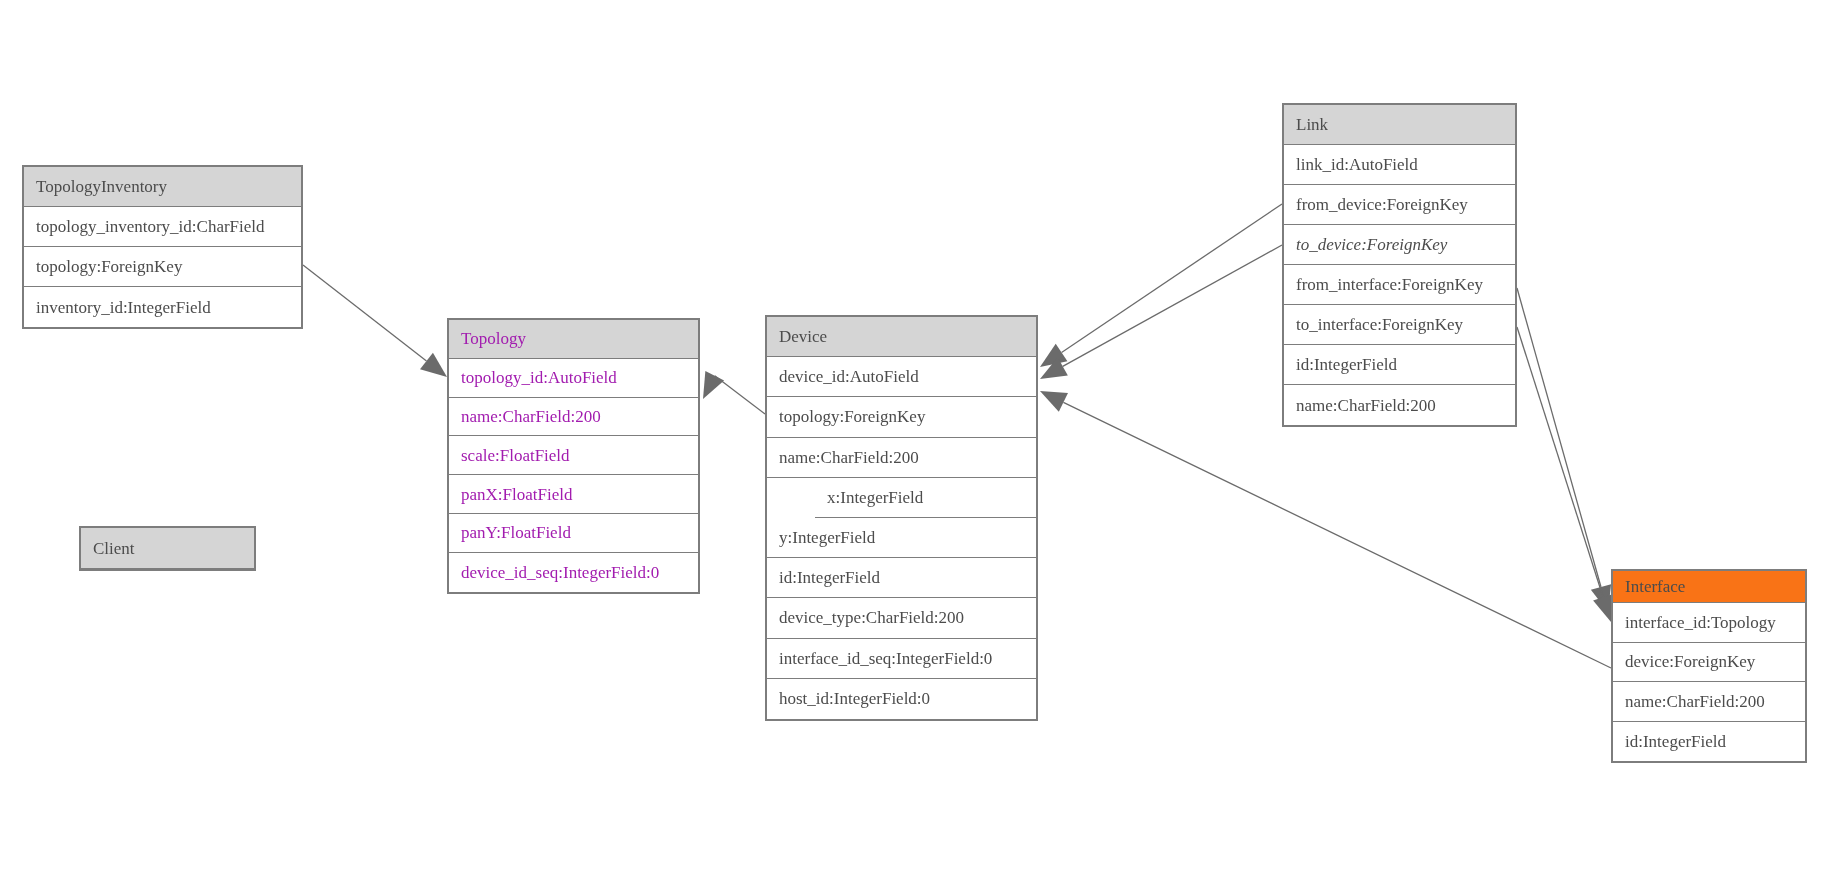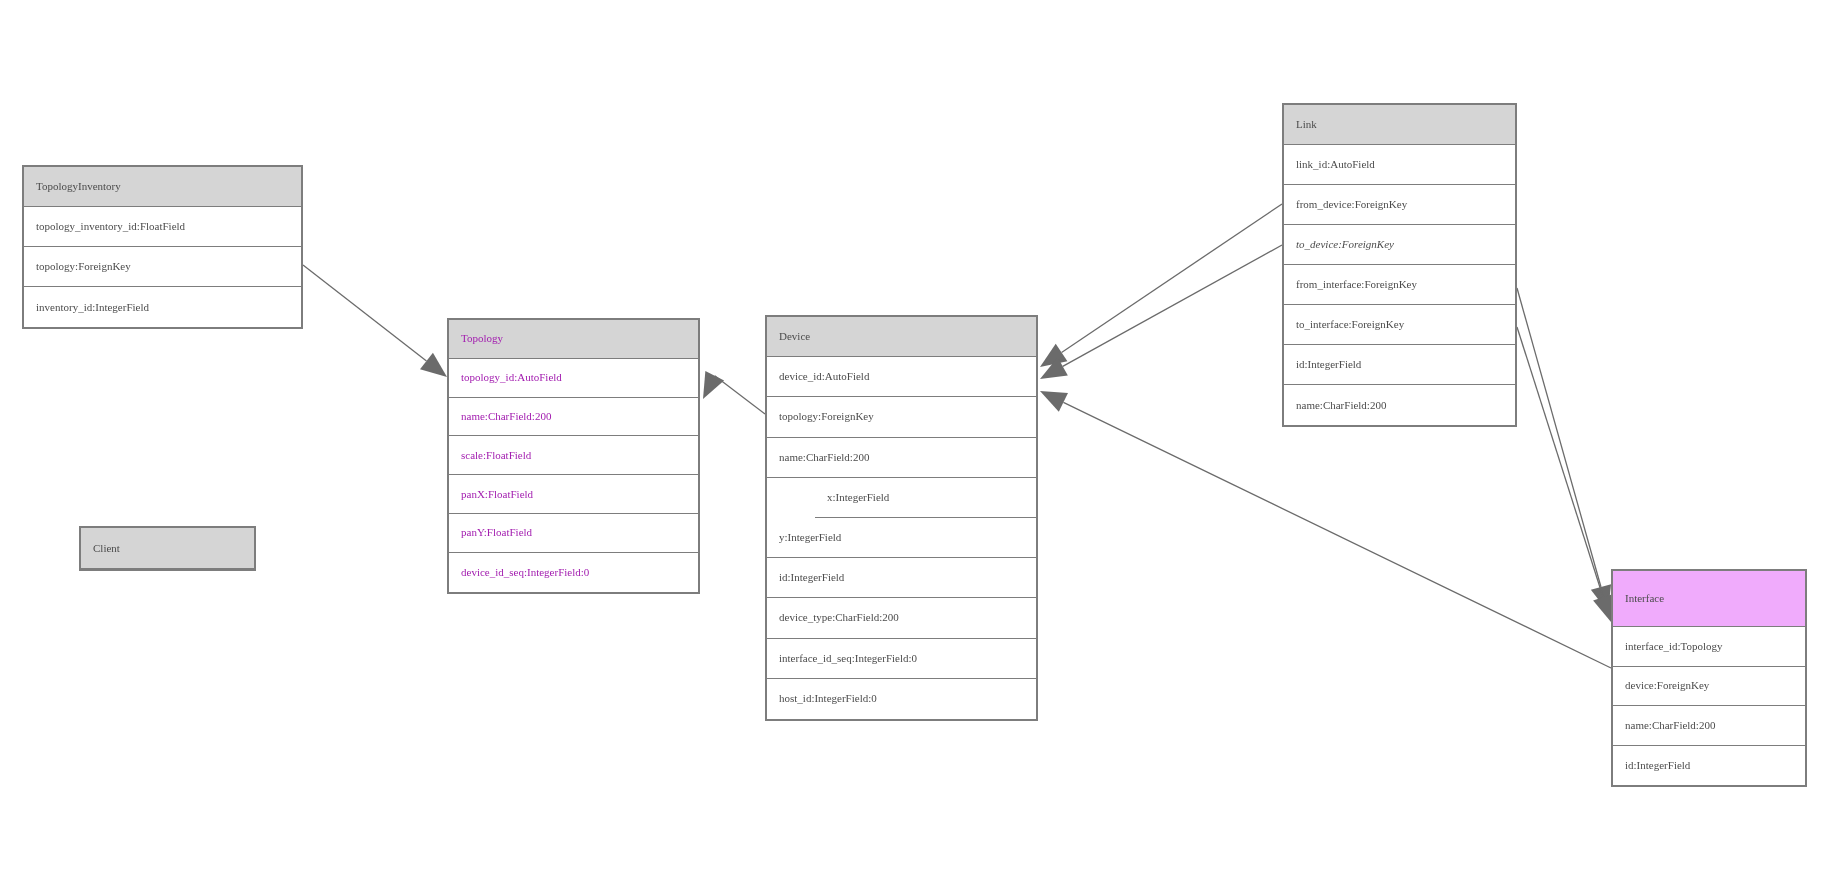--- a/index.html
+++ b/index.html
@@ -22,21 +22,21 @@
     width: 1824px;
     height: 874px;
     pointer-events: none;
   }
   .table-node {
     position: absolute;
     border: 2px solid #f97316;
     background: #ffffff;
     box-sizing: border-box;
     color: #4c4c4c;
-    font-size: 11px;
+    font-size: 17px;
     line-height: 1;
   }
   .table-header {
     background: #d5d5d5;
     border-bottom: 1px solid #7d7d7d;
     box-sizing: border-box;
     display: flex;
     align-items: center;
     padding-left: 12px;
     white-space: nowrap;
@@ -70,21 +70,21 @@
       <line x1="1517" y1="288" x2="1600.9695647386918" y2="586.9685601685289" stroke="#6b6b6b" stroke-width="1.3"></line>
       <polygon points="1608,612 1590.860714037521,589.8077744086727 1611.0784154398627,584.1293459283852" fill="#6b6b6b"></polygon>
       <line x1="1517" y1="327" x2="1603.1063071433969" y2="597.2272405032137" stroke="#6b6b6b" stroke-width="1.3"></line>
       <polygon points="1611,622 1593.101923500464,600.4150780029958 1613.1106907863298,594.0394030034316" fill="#6b6b6b"></polygon>
       <line x1="1611" y1="668" x2="1063.3927294887521" y2="402.34813672221424" stroke="#6b6b6b" stroke-width="1.3"></line>
       <polygon points="1040,391 1067.9756308573387,392.9010728902182 1058.8098281201655,411.7952005542103" fill="#6b6b6b"></polygon>
     </svg>
 
 <div class="table-node" style="left: 22px; top: 165px; width: 281px; border-color: rgb(125, 125, 125); color: rgb(76, 76, 76);">
     <div class="table-header" style="height: 40px; background: rgb(213, 213, 213);">TopologyInventory</div>
-  <div class="table-row" style="height: 40px;">topology_inventory_id:FloatField</div>
+  <div class="table-row" style="height: 40px;">topology_inventory_id:CharField</div>
       <div class="table-row" style="height: 40px;">topology:ForeignKey</div>
       <div class="table-row" style="height: 40px;">inventory_id:IntegerField</div>
     </div>
     <div class="table-node" style="left: 79px; top: 526px; width: 177px; border-color: rgb(125, 125, 125); color: rgb(76, 76, 76);">
     <div class="table-header" style="height: 41px; background: rgb(213, 213, 213);">Client</div>
     </div>
     <div class="table-node" style="left: 447px; top: 318px; width: 253px; border-color: rgb(125, 125, 125); color: #a21caf;">
     <div class="table-header" style="height: 38.8px; background: rgb(213, 213, 213);">Topology</div>
   <div class="table-row" style="height: 38.8px;">topology_id:AutoField</div>
       <div class="table-row" style="height: 38.8px;">name:CharField:200</div>
@@ -109,19 +109,19 @@
     <div class="table-header" style="height: 40px; background: rgb(213, 213, 213);">Link</div>
   <div class="table-row" style="height: 40px;">link_id:AutoField</div>
       <div class="table-row" style="height: 40px;">from_device:ForeignKey</div>
       <div class="table-row" style="height: 40px; font-style: italic;">to_device:ForeignKey</div>
       <div class="table-row" style="height: 40px;">from_interface:ForeignKey</div>
       <div class="table-row" style="height: 40px;">to_interface:ForeignKey</div>
       <div class="table-row" style="height: 40px;">id:IntegerField</div>
       <div class="table-row" style="height: 40px;">name:CharField:200</div>
     </div>
     <div class="table-node" style="left: 1611px; top: 569px; width: 196px; border-color: rgb(125, 125, 125); color: rgb(76, 76, 76);">
-    <div class="table-header" style="height: 56px; background: #f0abfc;">Interface</div>
+    <div class="table-header" style="height: 32px; background: #f97316;">Interface</div>
   <div class="table-row" style="height: 39.6px;">interface_id:Topology</div>
       <div class="table-row" style="height: 39.6px;">device:ForeignKey</div>
       <div class="table-row" style="height: 39.6px;">name:CharField:200</div>
       <div class="table-row" style="height: 39.6px;">id:IntegerField</div>
     </div>
   </div>
 
 </body></html>

